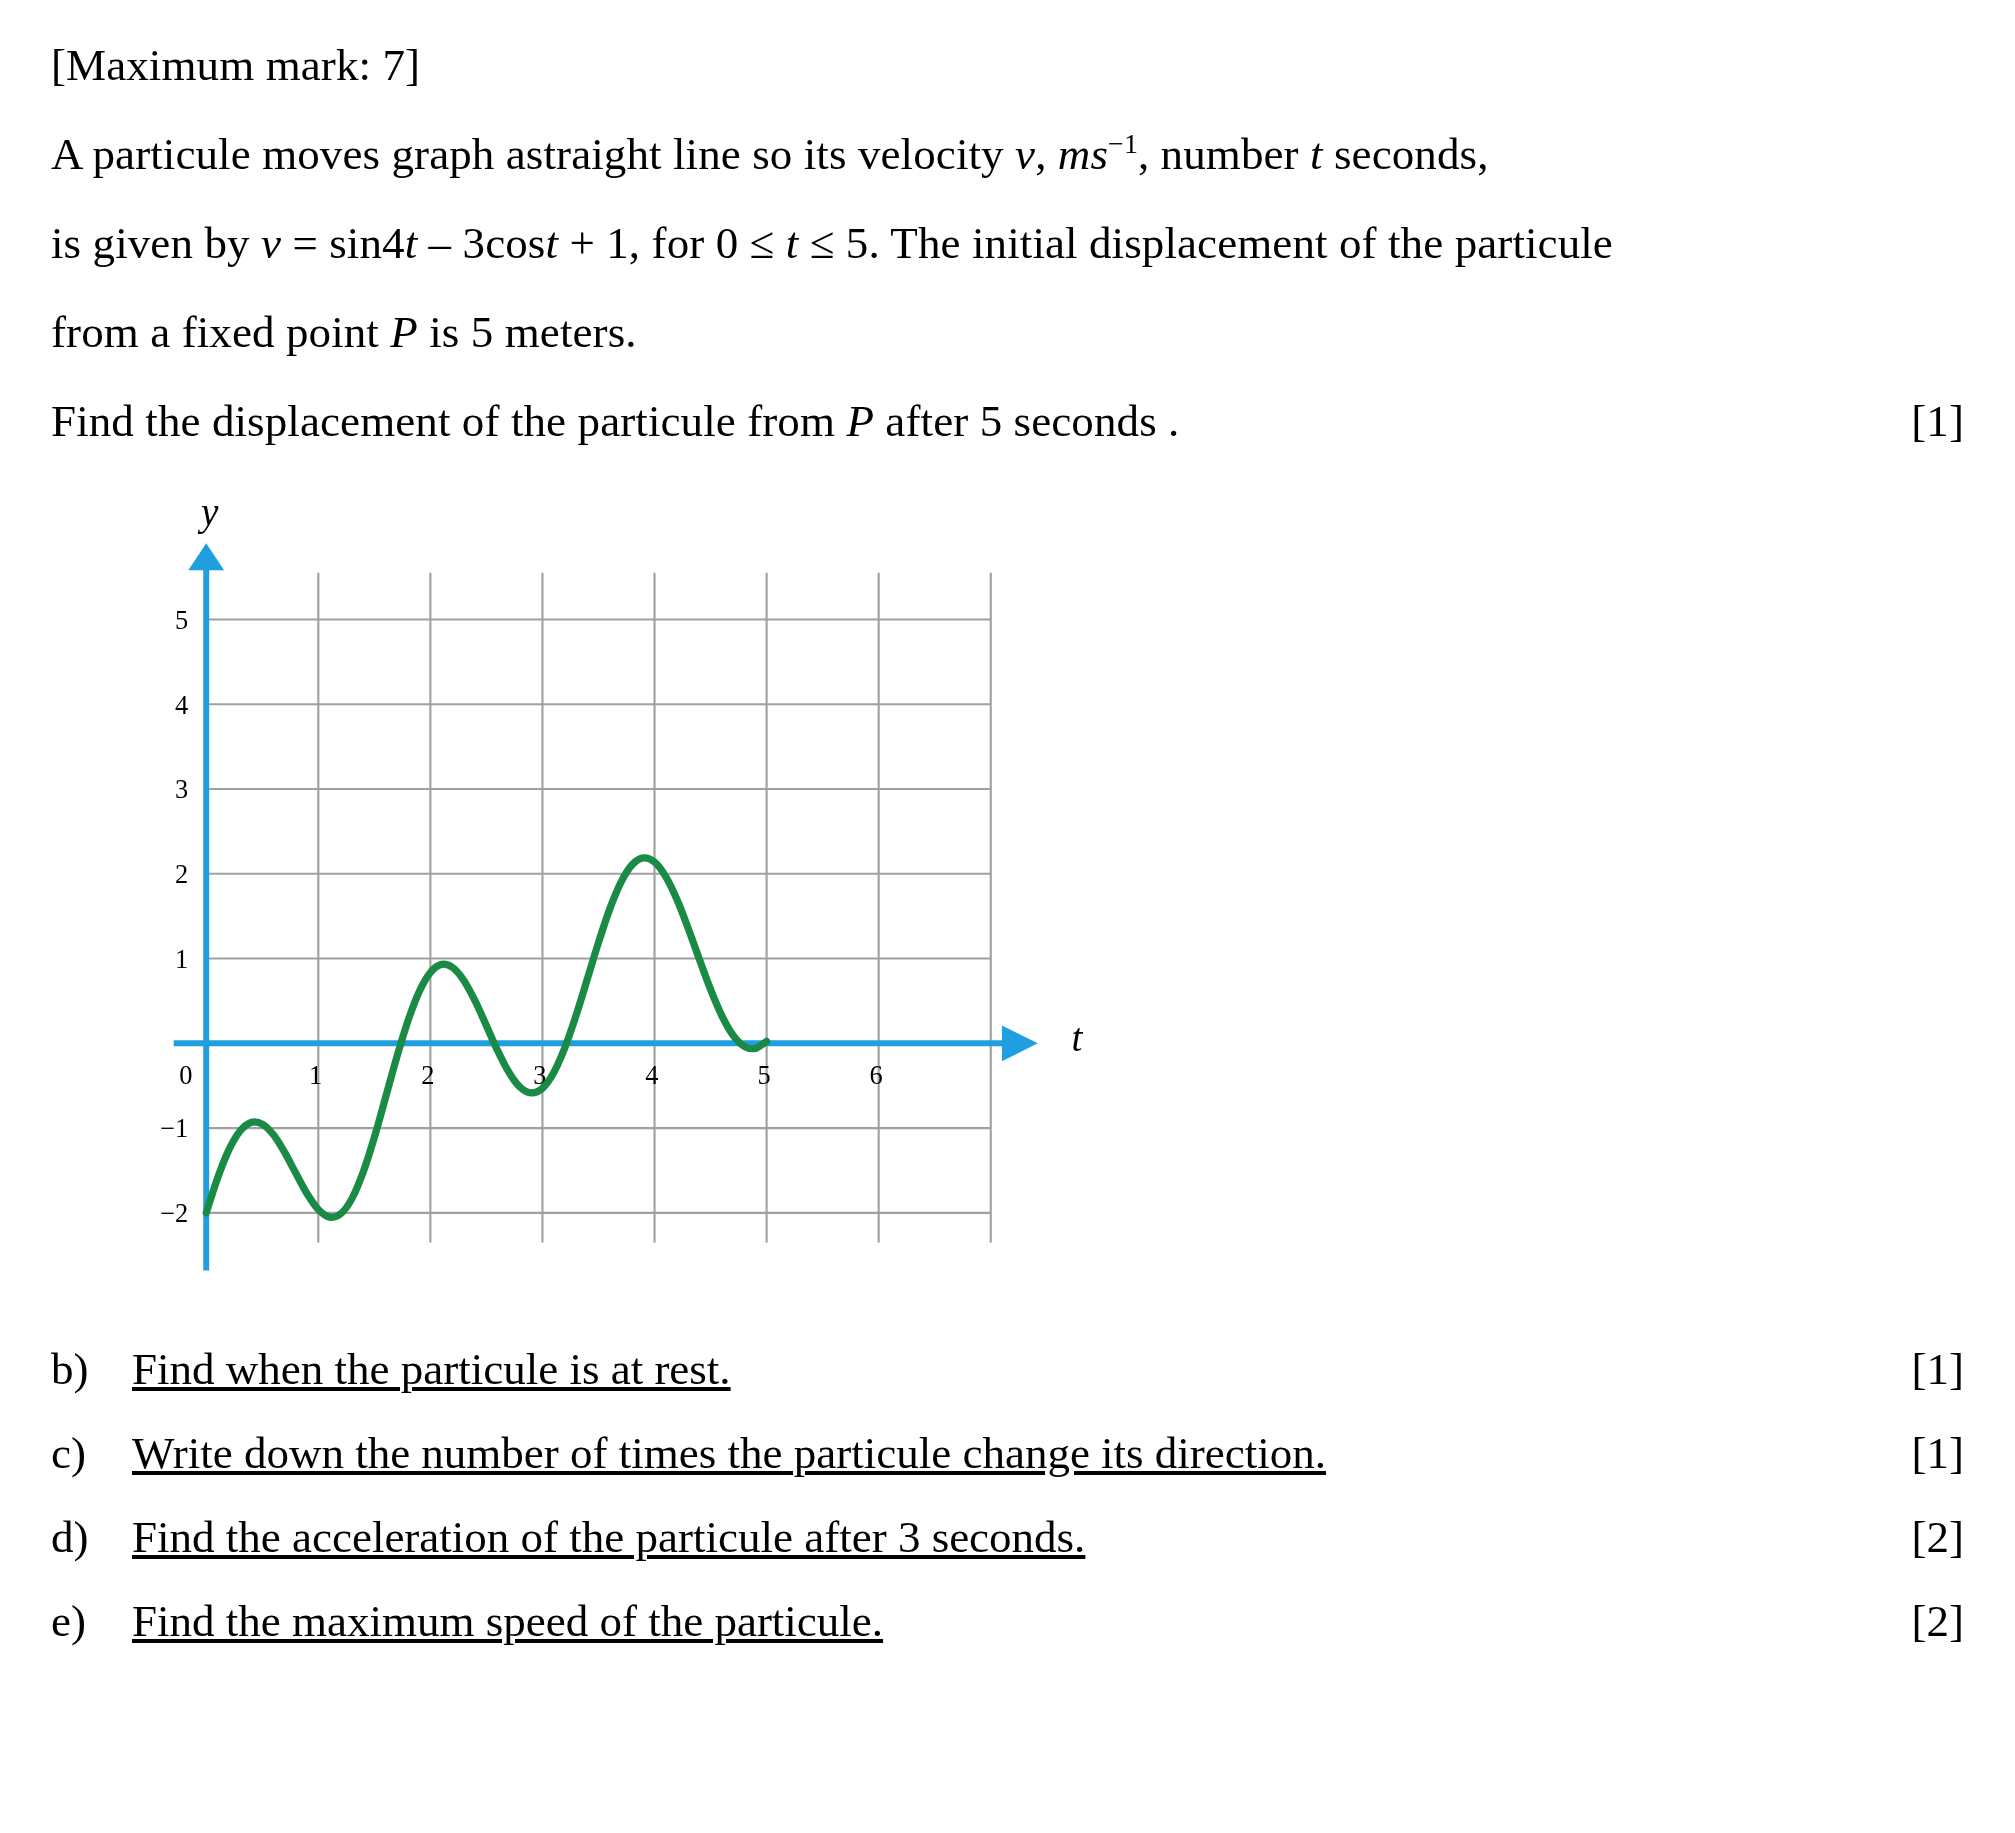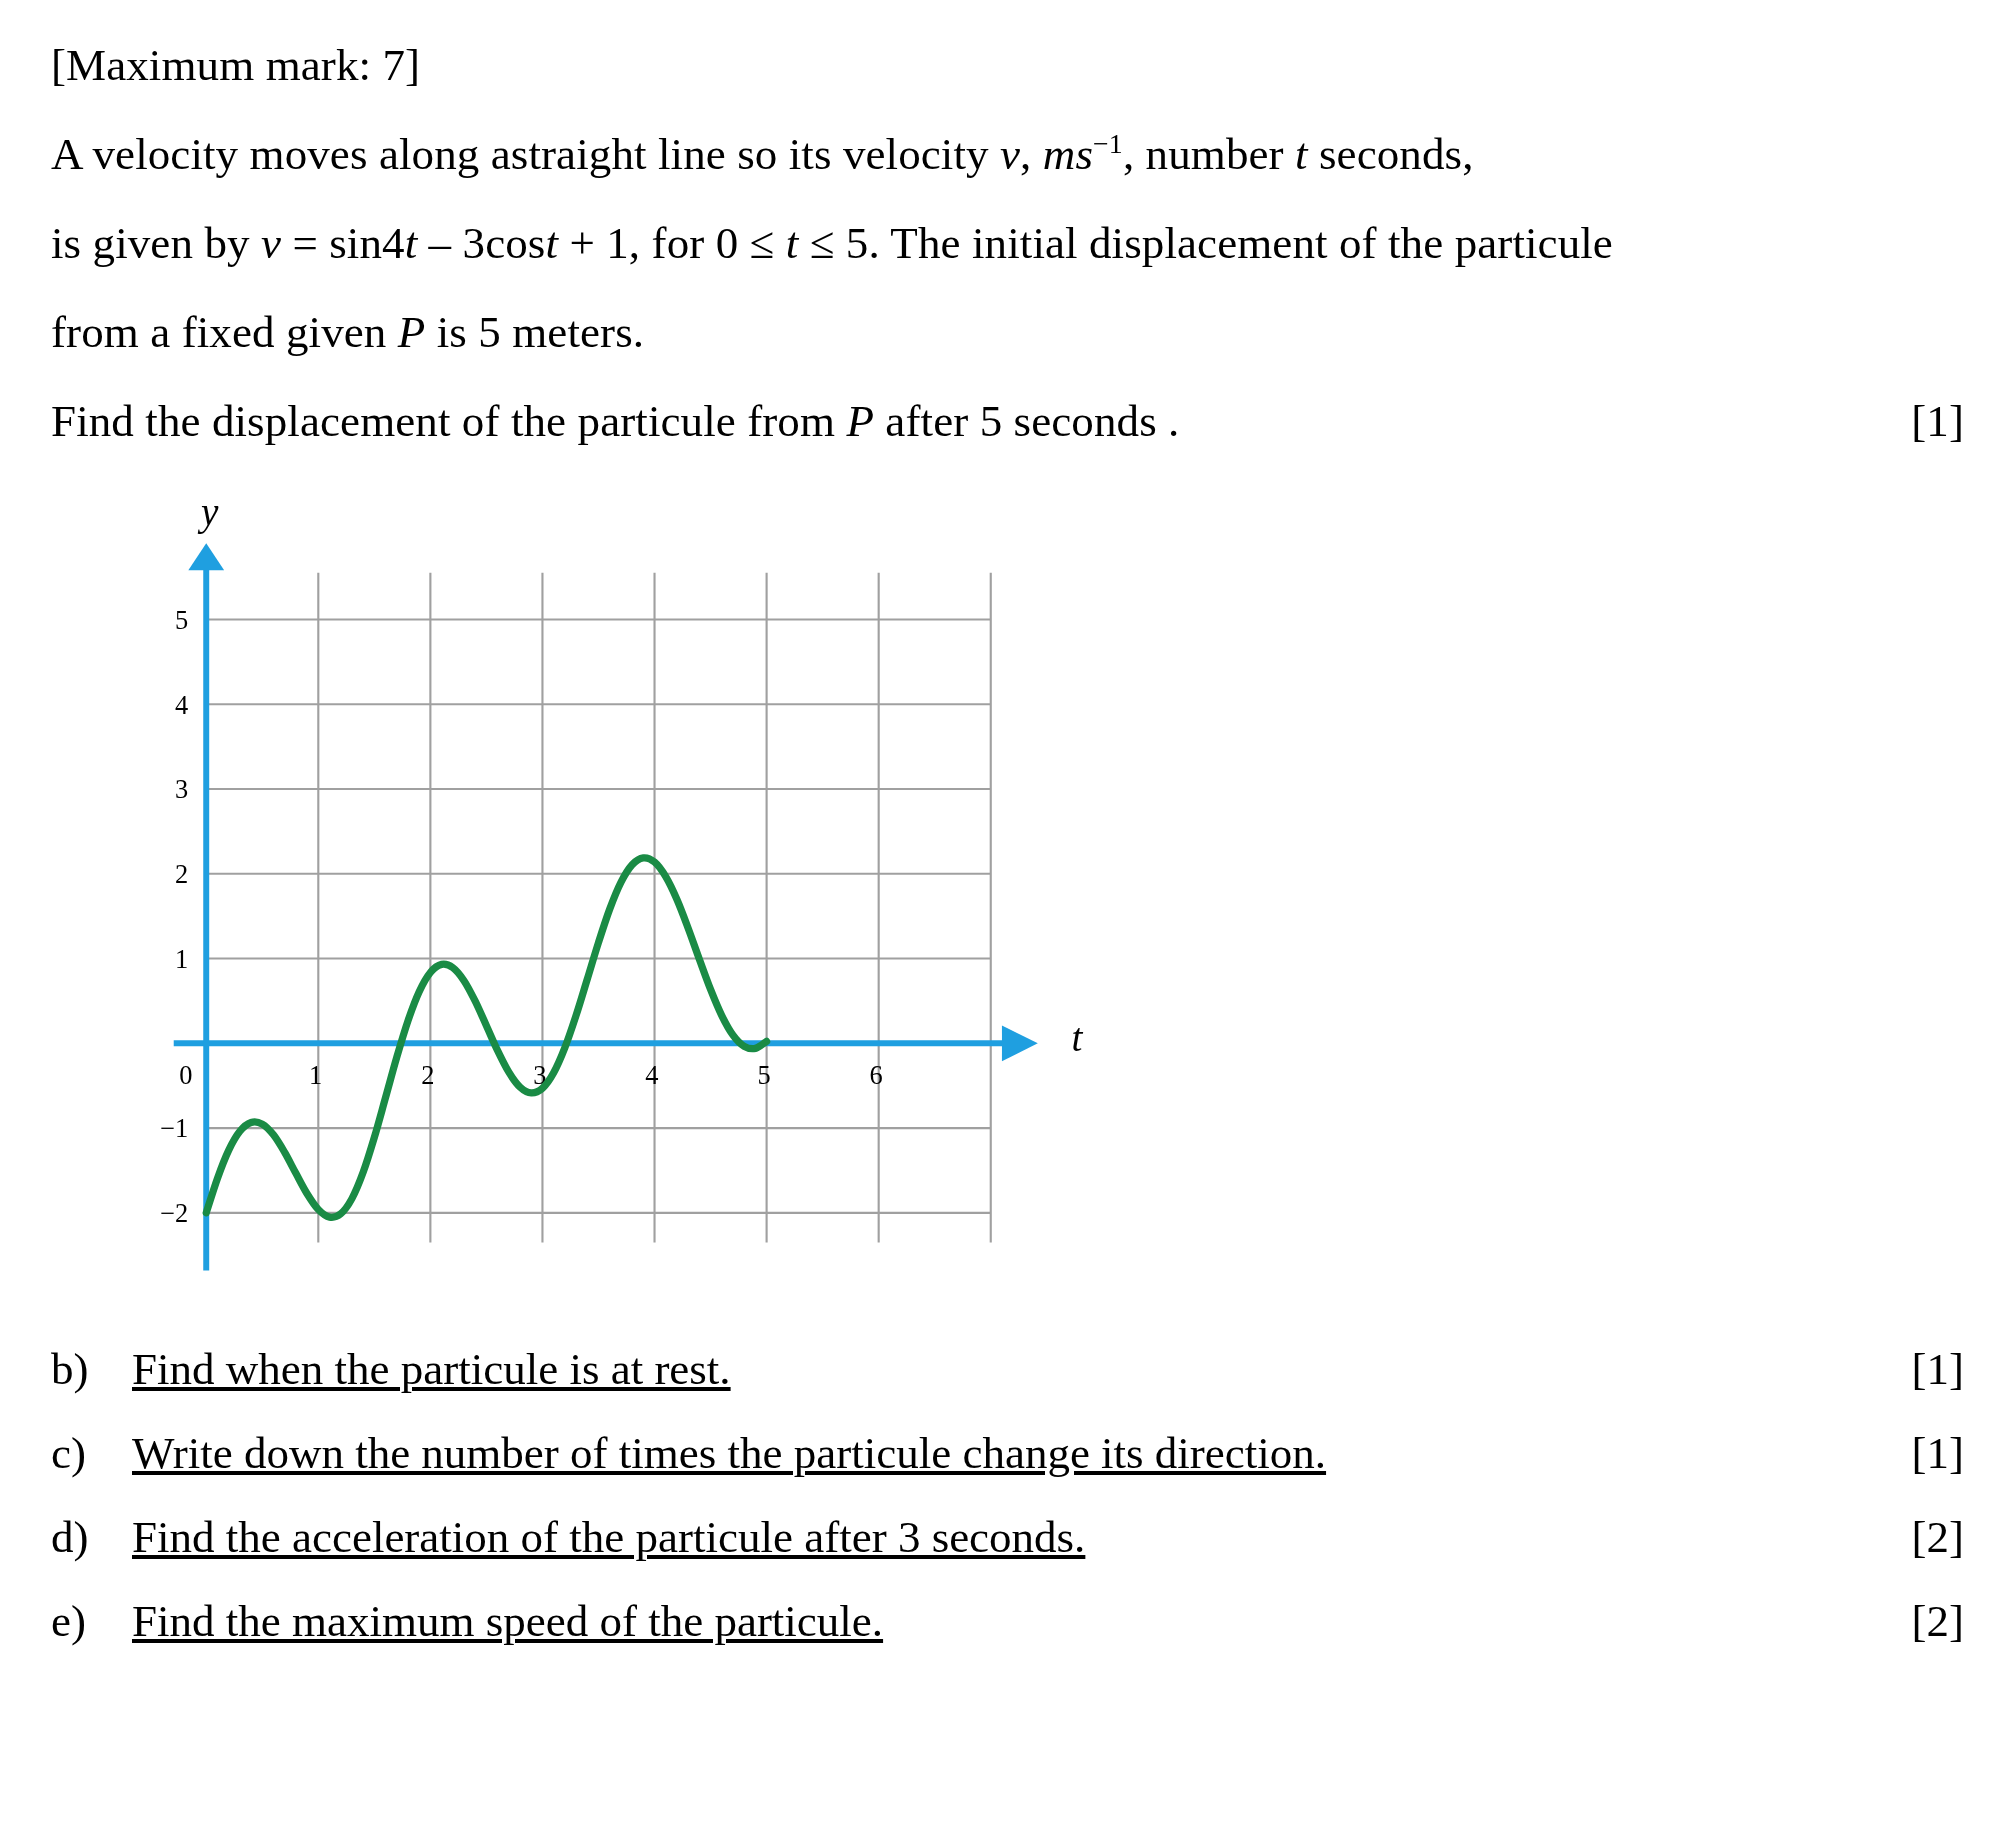--- a/index.html
+++ b/index.html
@@ -80,29 +80,29 @@
 </head>
 <body>
 
 <div class="page">
 
   <div class="stem-line first">
     <span>[Maximum mark: 7]</span>
   </div>
 
   <div class="stem-line">
-    <span>A velocity  moves along  astraight line so its velocity </span><span class="mi">v</span><span>, </span><span class="mi">ms</span><sup class="exp">−1</sup><span>, number </span><span class="mi">t</span><span> seconds,</span>
+    <span>A particule  moves graph  astraight line so its velocity </span><span class="mi">v</span><span>, </span><span class="mi">ms</span><sup class="exp">−1</sup><span>, number </span><span class="mi">t</span><span> seconds,</span>
   </div>
 
   <div class="stem-line">
     <span>is given by </span><span class="mi">v</span><span> = </span><span>sin4</span><span class="mi">t</span><span> – </span><span>3cos</span><span class="mi">t</span><span> + 1</span><span>, for 0 ≤ </span><span class="mi">t</span><span> ≤ 5. The initial displacement of the particule</span>
   </div>
 
   <div class="stem-line">
-    <span>from a fixed given  </span><span class="mi">P</span><span>  is 5 meters.</span>
+    <span>from a fixed point  </span><span class="mi">P</span><span>  is 5 meters.</span>
   </div>
 
   <div class="stem-line">
     <span>Find the  displacement of  the particule from </span><span class="mi">P</span><span> after 5 seconds .</span>
     <span class="mark">[1]</span>
   </div>
 
 
   <div class="figure">
     <svg id="graph-svg" width="1024" height="810" viewBox="0 0 2400 1900">

